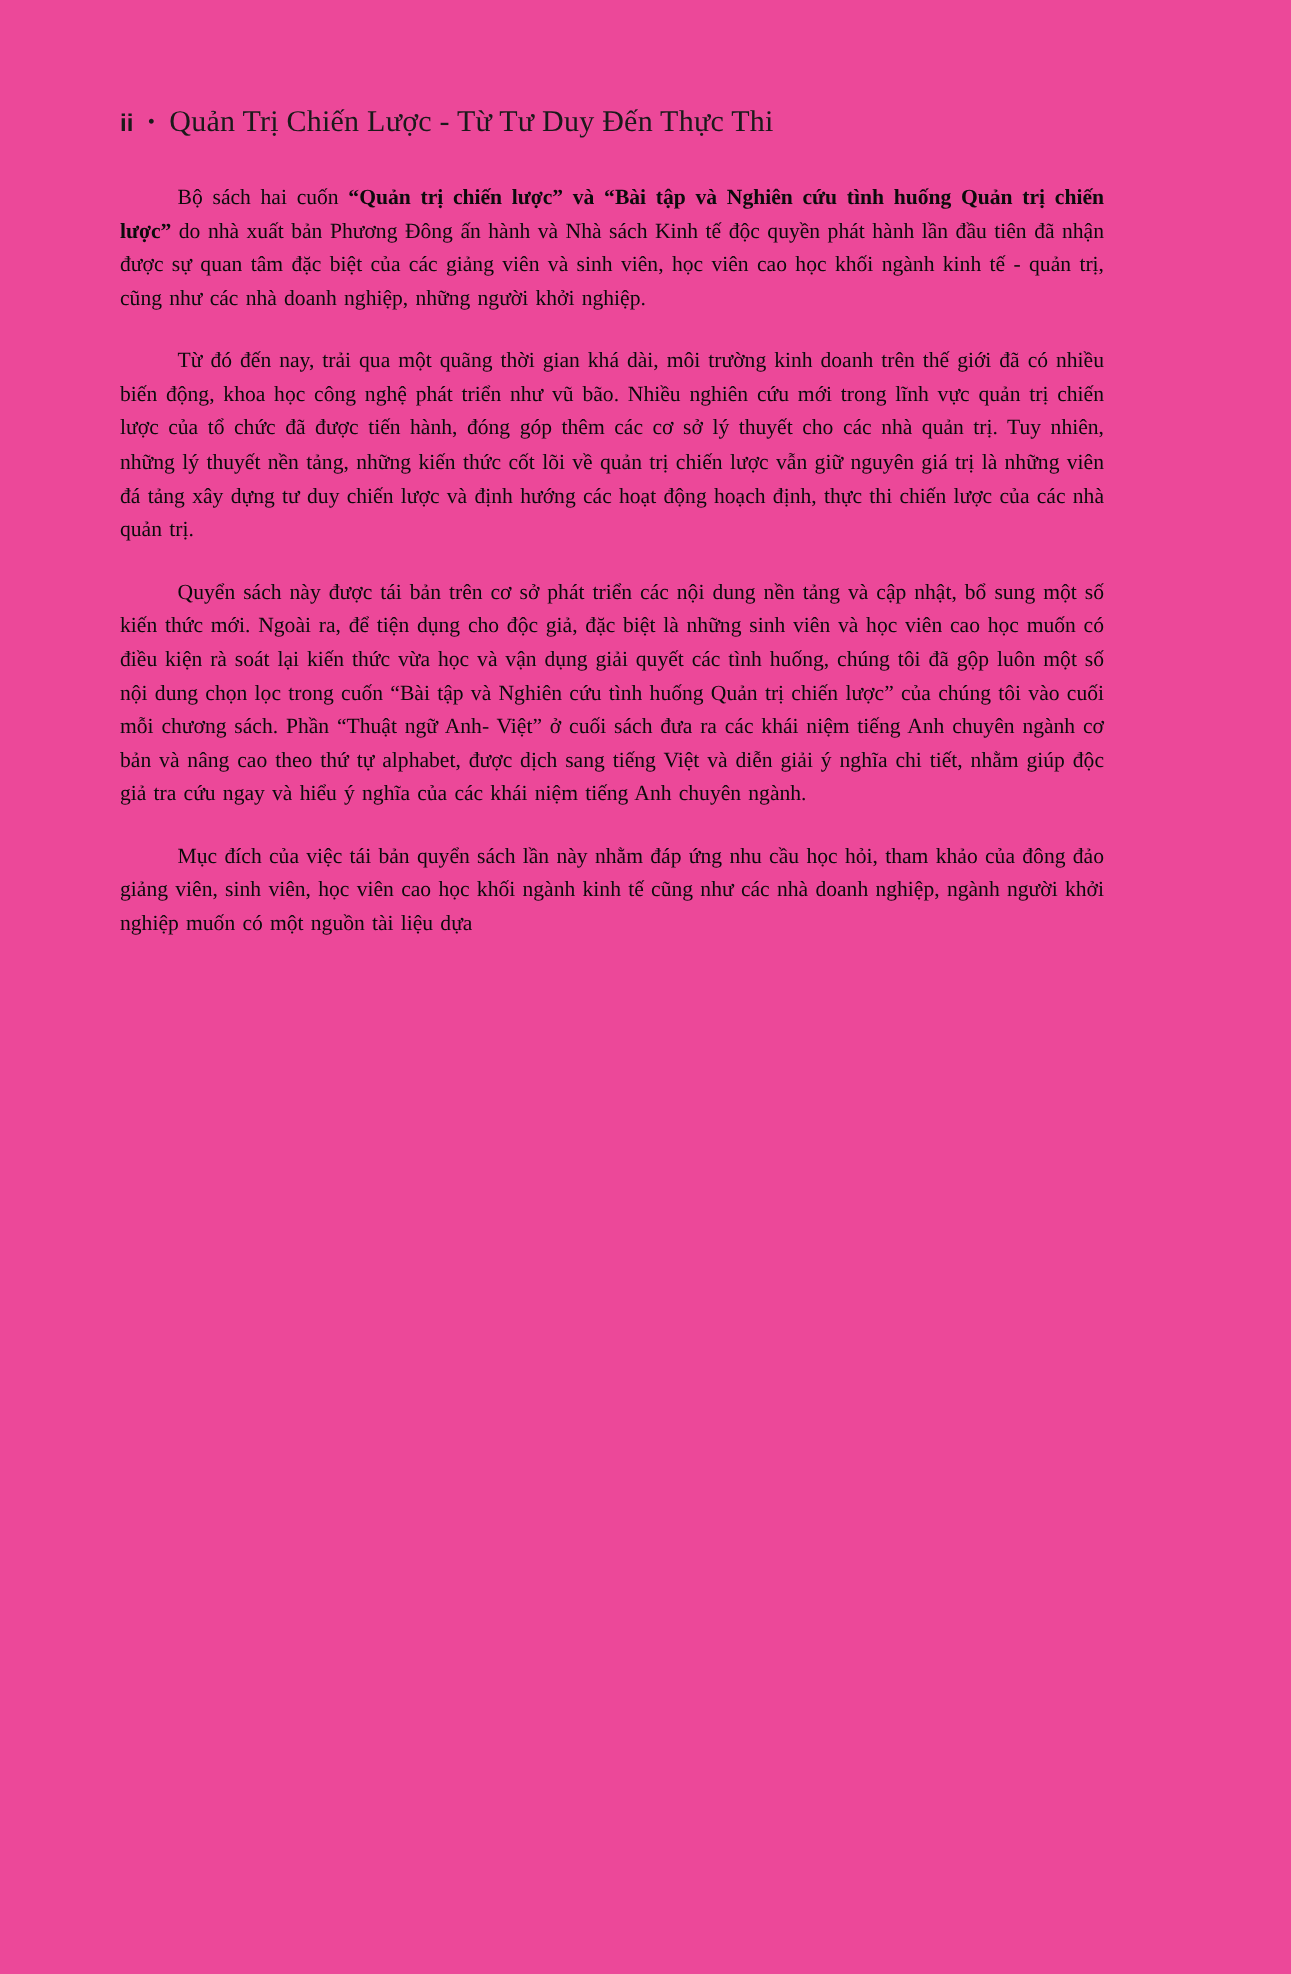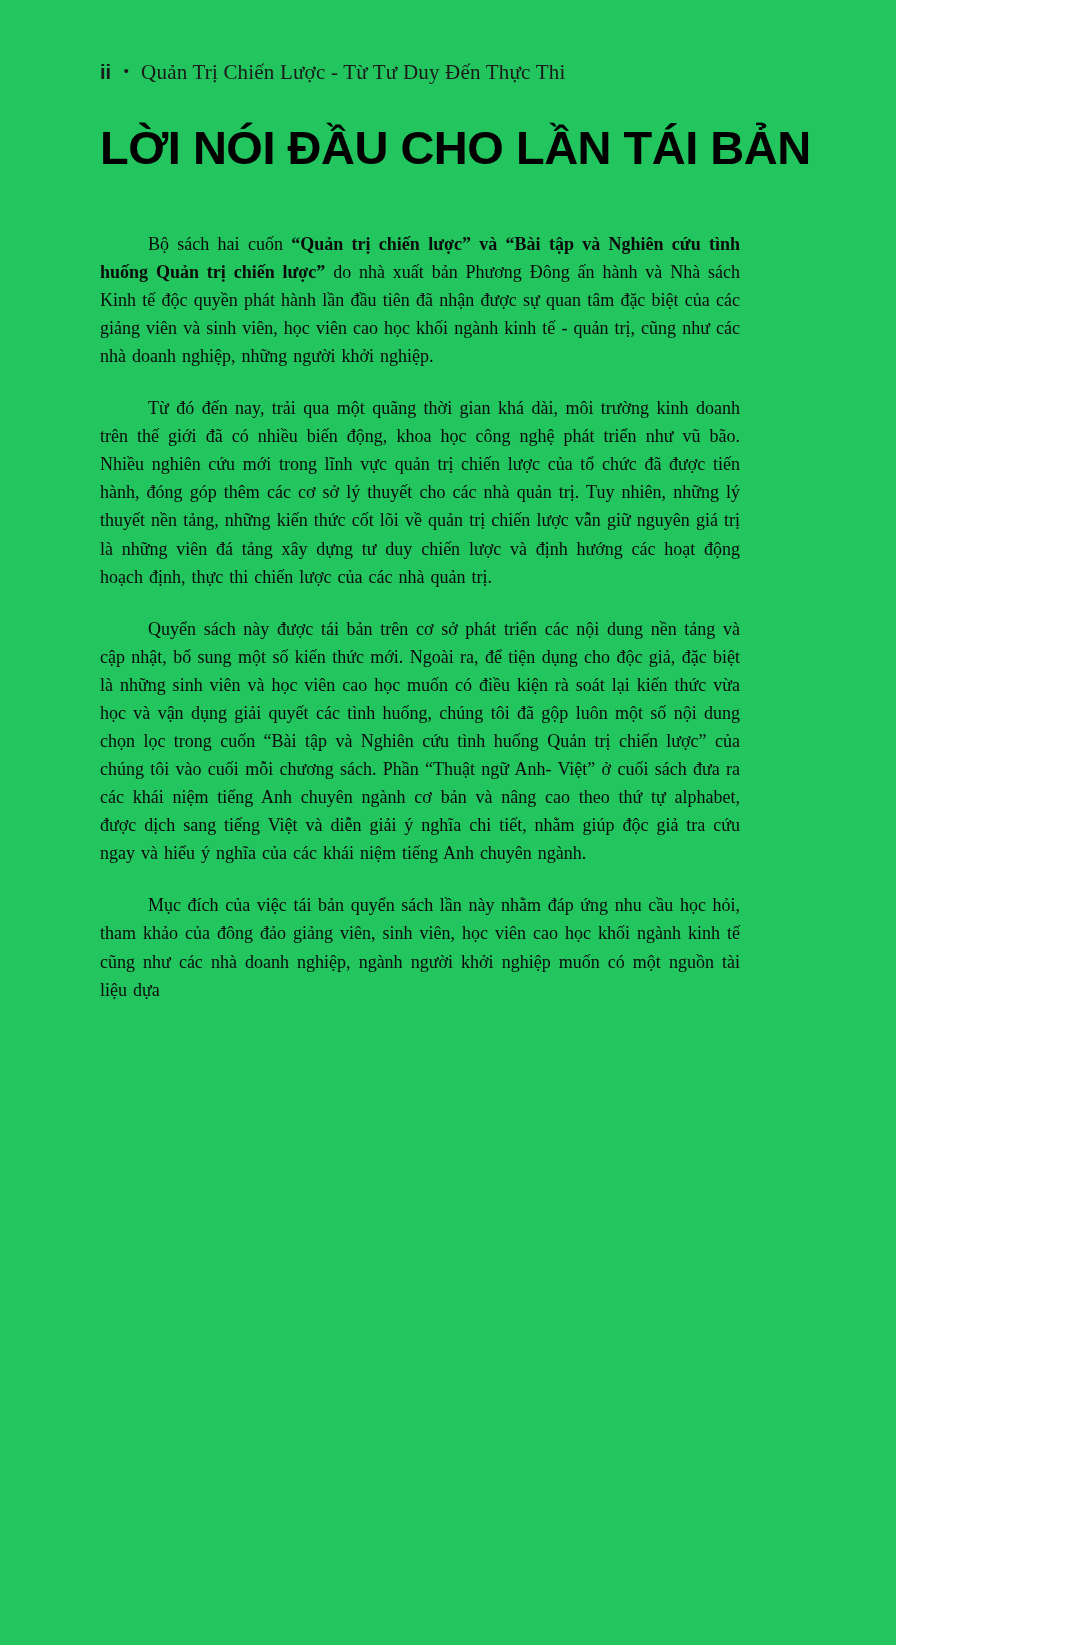--- a/index.html
+++ b/index.html
@@ -7,25 +7,25 @@
     padding: 0;
     background: #ffffff;
   }
   body {
     width: 1076px;
     font-family: "Liberation Serif", serif;
     color: #0b0b0b;
   }
   .page {
     position: relative;
-    width: 896px;
+    width: 1076px;
     min-height: 1645px;
     box-sizing: border-box;
-    background: #22c55e;
-    padding: 60px 156px 40px 100px;
+    background: #ec4899;
+    padding: 88px 156px 40px 100px;
   }
   .running-header {
     display: flex;
     align-items: baseline;
     gap: 12px;
     font-size: 21px;
     color: #1a1a1a;
     margin-bottom: 34px;
     white-space: nowrap;
   }
@@ -33,21 +33,21 @@
     font-family: "Liberation Sans", sans-serif;
     font-weight: bold;
     font-size: 20px;
   }
   .running-header .sep {
     font-size: 17px;
     position: relative;
     top: -2px;
   }
   .running-header .running-title {
-    font-size: 21px;
+    font-size: 25px;
     letter-spacing: 0.2px;
   }
   h1.title {
     font-family: "Liberation Sans", "DejaVu Sans", sans-serif;
     font-weight: 800;
     font-size: 47px;
     line-height: 1.25;
     letter-spacing: -0.5px;
     color: #000000;
     margin: 0 0 52px 0;
@@ -70,21 +70,20 @@
 <body>
 
 <div class="page">
 
   <header class="running-header">
     <span class="page-num">ii</span>
     <span class="sep">•</span>
     <span class="running-title">Quản Trị Chiến Lược - Từ Tư Duy Đến Thực Thi</span>
   </header>
 
-  <h1 class="title">LỜI NÓI ĐẦU CHO LẦN TÁI BẢN</h1>
 
   <main class="body-text" id="paragraphs">
       <p class="para"><span>Bộ sách hai cuốn </span><strong>“Quản trị chiến lược” và “Bài tập và Nghiên cứu tình huống Quản trị chiến lược”</strong><span> do nhà xuất bản Phương Đông ấn hành và Nhà sách Kinh tế độc quyền phát hành lần đầu tiên đã nhận được sự quan tâm đặc biệt của các giảng viên và sinh viên, học viên cao học khối ngành kinh tế - quản trị, cũng như các nhà doanh nghiệp, những người khởi nghiệp.</span></p>
       <p class="para"><span>Từ đó đến nay, trải qua một quãng thời gian khá dài, môi trường kinh doanh trên thế giới đã có nhiều biến động, khoa học công nghệ phát triển như vũ bão. Nhiều nghiên cứu mới trong lĩnh vực quản trị chiến lược của tổ chức đã được tiến hành, đóng góp thêm các cơ sở lý thuyết cho các nhà quản trị. Tuy nhiên, những lý thuyết nền tảng, những kiến thức cốt lõi về quản trị chiến lược vẫn giữ nguyên giá trị là những viên đá tảng xây dựng tư duy chiến lược và định hướng các hoạt động hoạch định, thực thi chiến lược của các nhà quản trị.</span></p>
       <p class="para"><span>Quyển sách này được tái bản trên cơ sở phát triển các nội dung nền tảng và cập nhật, bổ sung một số kiến thức mới. Ngoài ra, để tiện dụng cho độc giả, đặc biệt là những sinh viên và học viên cao học muốn có điều kiện rà soát lại kiến thức vừa học và vận dụng giải quyết các tình huống, chúng tôi đã gộp luôn một số nội dung chọn lọc trong cuốn “Bài tập và Nghiên cứu tình huống Quản trị chiến lược” của chúng tôi vào cuối mỗi chương sách. Phần “Thuật ngữ Anh- Việt” ở cuối sách đưa ra các khái niệm tiếng Anh chuyên ngành cơ bản và nâng cao theo thứ tự alphabet, được dịch sang tiếng Việt và diễn giải ý nghĩa chi tiết, nhằm giúp độc giả tra cứu ngay và hiểu ý nghĩa của các khái niệm tiếng Anh chuyên ngành.</span></p>
       <p class="para"><span>Mục đích của việc tái bản quyển sách lần này nhằm đáp ứng nhu cầu học hỏi, tham khảo của đông đảo giảng viên, sinh viên, học viên cao học khối ngành kinh tế cũng như các nhà doanh nghiệp, ngành người khởi nghiệp muốn có một nguồn tài liệu dựa</span></p>
     </main>
 
 </div>
 

